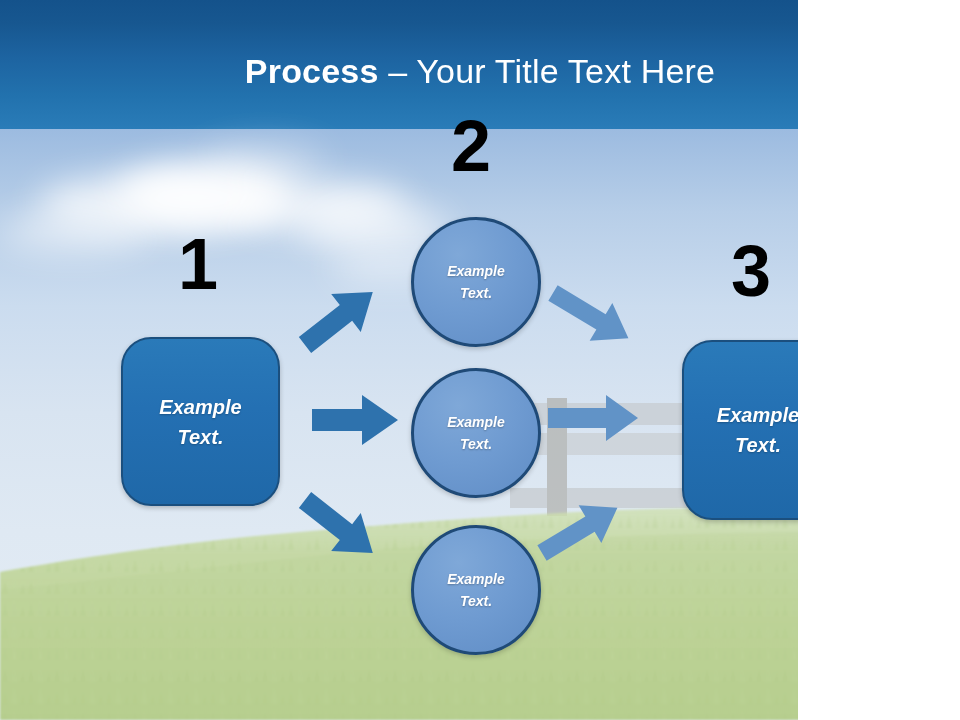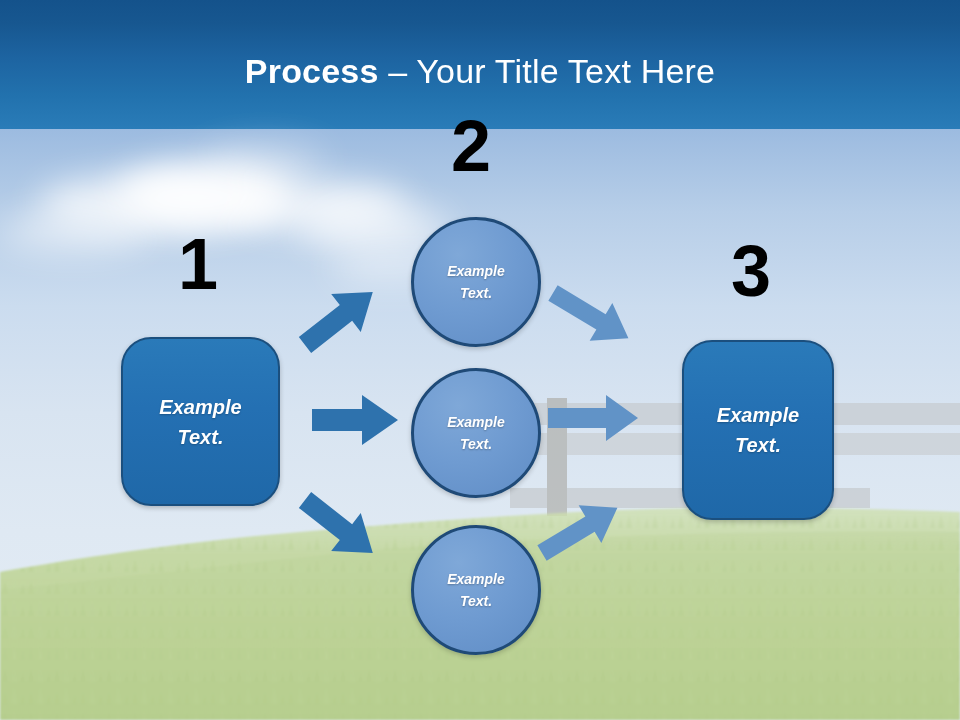--- a/index.html
+++ b/index.html
@@ -2,21 +2,21 @@
 <html><head>
 <meta charset="utf-8">
 <style>
   html, body {
     margin: 0;
     padding: 0;
     background: #ffffff;
   }
   #slide {
     position: relative;
-    width: 960px;
+    width: 798px;
     height: 720px;
     overflow: hidden;
     font-family: "Liberation Sans", sans-serif;
     background: #0f766e;
   }
 
   
   .sky-top {
     position: absolute;
     left: 0; top: 0;

